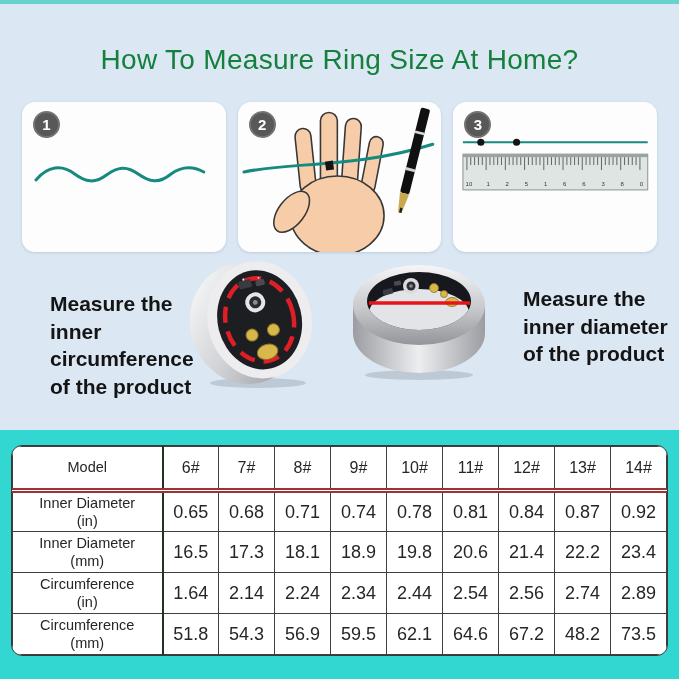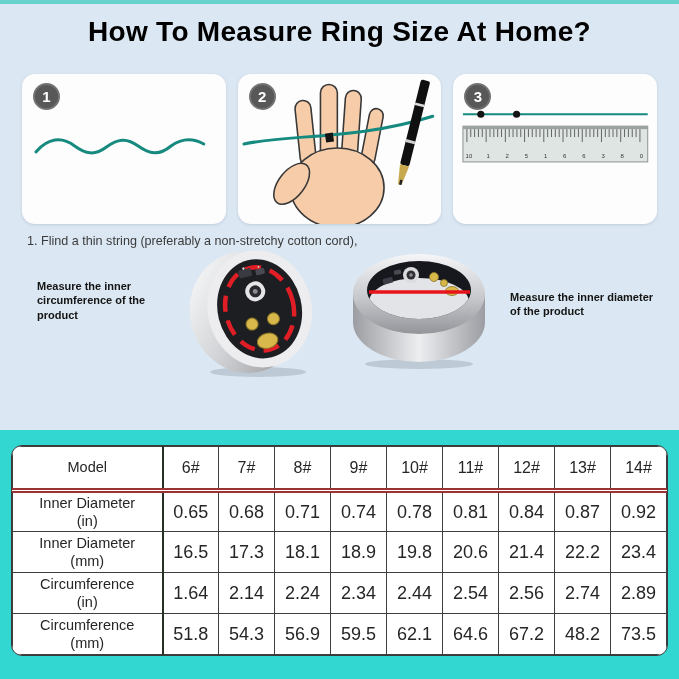--- a/index.html
+++ b/index.html
@@ -1,33 +1,33 @@
 <!DOCTYPE html>
 <html><head>
 <meta charset="utf-8">
 <style>
   * { box-sizing: border-box; margin: 0; padding: 0; }
   html, body { width: 679px; height: 679px; }
   body { font-family: "Liberation Sans", sans-serif; }
   .page { position: relative; width: 679px; height: 679px; background: #dbe7f2; overflow: hidden; }
   .top-rule { height: 4px; background: #66d2cb; }
-  .title { margin-top: 12px; text-align: center; font-size: 28px; font-weight: 700; color: #000000; letter-spacing: .3px; }
+  .title { margin-top: 40px; text-align: center; font-size: 28px; font-weight: 400; color: #15803d; letter-spacing: .3px; }
   .cards { display: flex; justify-content: space-between; gap: 12px; padding: 0 22px; margin-top: 26px; }
   .card { position: relative; flex: 1; height: 150px; background: #fdfdfe; border-radius: 13px; overflow: hidden;
           box-shadow: 0 1px 3px rgba(110,140,165,.28); }
   .badge { position: absolute; top: 9px; left: 11px; width: 27px; height: 27px; border-radius: 50%;
            background: #585858; border: 2px solid #737373; color: #fff; font-size: 15px; font-weight: 700;
            display: flex; align-items: center; justify-content: center; z-index: 2; }
   .card svg { position: absolute; inset: 0; width: 100%; height: 100%; }
   .steps { display: flex; justify-content: space-between; gap: 12px; padding: 0 22px; margin-top: 9px; }
   .step { flex: 1; font-size: 12.6px; line-height: 1.32; color: #3b3b3b; padding-left: 5px; }
   .rings { position: relative; height: 127px; }
-  .ring-label { position: absolute; font-size: 11px; font-weight: 700; color: #141414; line-height: 1.32; }
+  .ring-label { position: absolute; font-size: 21px; font-weight: 700; color: #141414; line-height: 1.32; margin-left: 13px; }
   .ring-label.left { left: 37px; top: 29px; width: 152px; }
-  .ring-label.right { left: 510px; top: 40px; width: 152px; }
+  .ring-label.right { left: 510px; top: 24px; width: 152px; }
   .ring-left  { position: absolute; left: 170px; top: -6px; }
   .ring-right { position: absolute; left: 339px; top: -8px; }
   .bottom { position: absolute; left: 0; top: 430px; width: 679px; height: 249px; background: #33d7d1; }
   .table-wrap { position: absolute; left: 11px; top: 15px; width: 657px; background: #fff;
                 border: 1.6px solid #3a3a3a; border-radius: 11px; overflow: hidden; }
   table { width: 100%; border-collapse: collapse; table-layout: fixed; border-radius: 17px; }
   th, td { border: 1px solid #3f3f3f; text-align: center; color: #262626; font-weight: 400; }
   th { height: 44px; font-size: 16px; }
   td { height: 41px; font-size: 18px; }
   .model-col { width: 150px; white-space: pre-line; font-size: 14.5px; line-height: 1.25; }
@@ -140,21 +140,20 @@
             <text x="131.8" y="84">6</text>
             <text x="151.1" y="84">3</text>
             <text x="170.4" y="84">8</text>
             <text x="189.70000000000002" y="84">0</text>
           </g>
       </svg>
     </div>
   </div>
 
   <div class="steps">
-    <div class="step">1. Flind a thin string (preferably a non-stretchy cotton cord),</div>
   </div>
 
   <div class="rings">
     <div class="ring-label left">Measure the inner circumference of the product</div>
 
     <svg class="ring-left" width="170" height="135" viewBox="0 0 170 135">
       <defs>
         <linearGradient id="gSilverA" x1="0" y1="0" x2="1" y2="1">
           <stop offset="0" stop-color="#ffffff"></stop>
             <stop offset=".5" stop-color="#cfd1d4"></stop>

